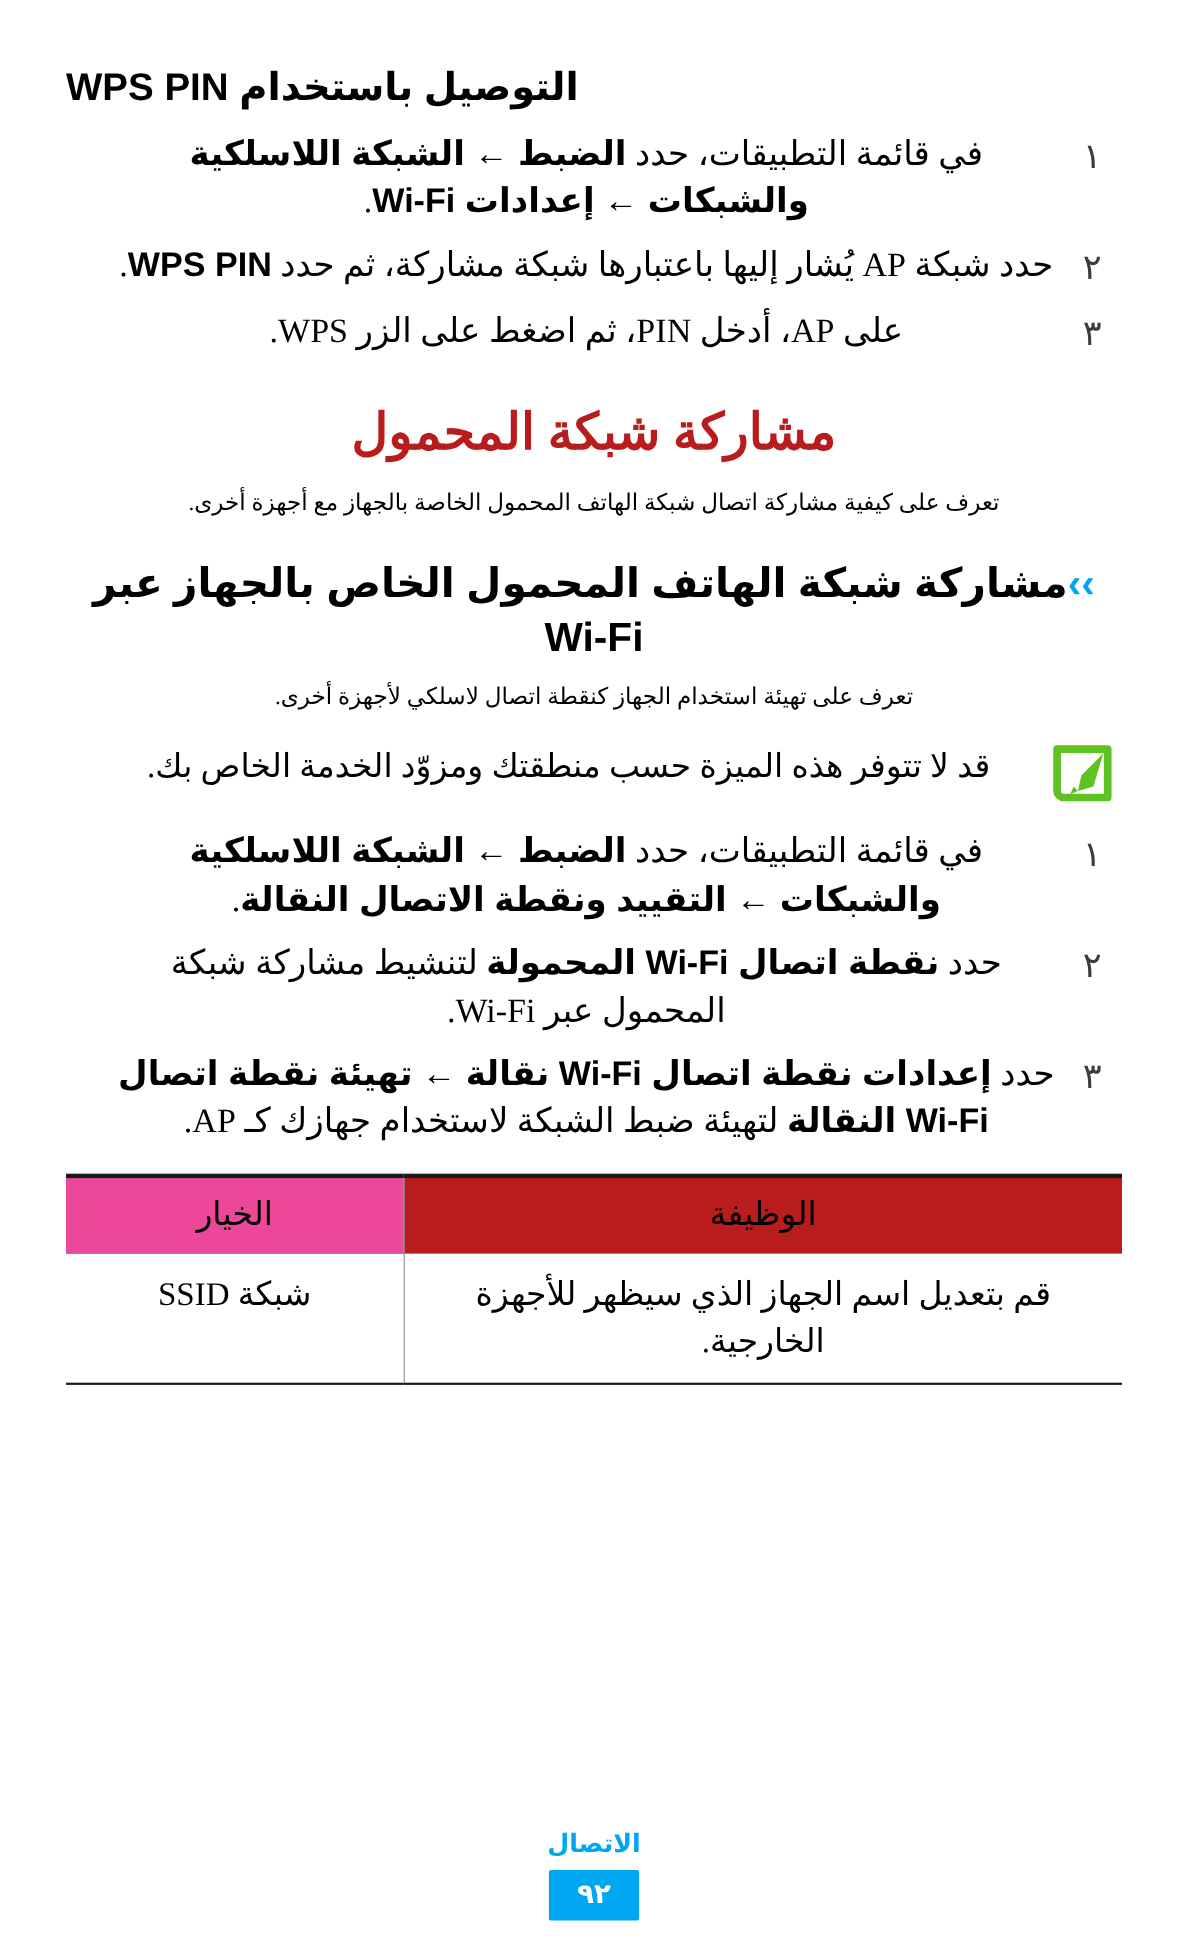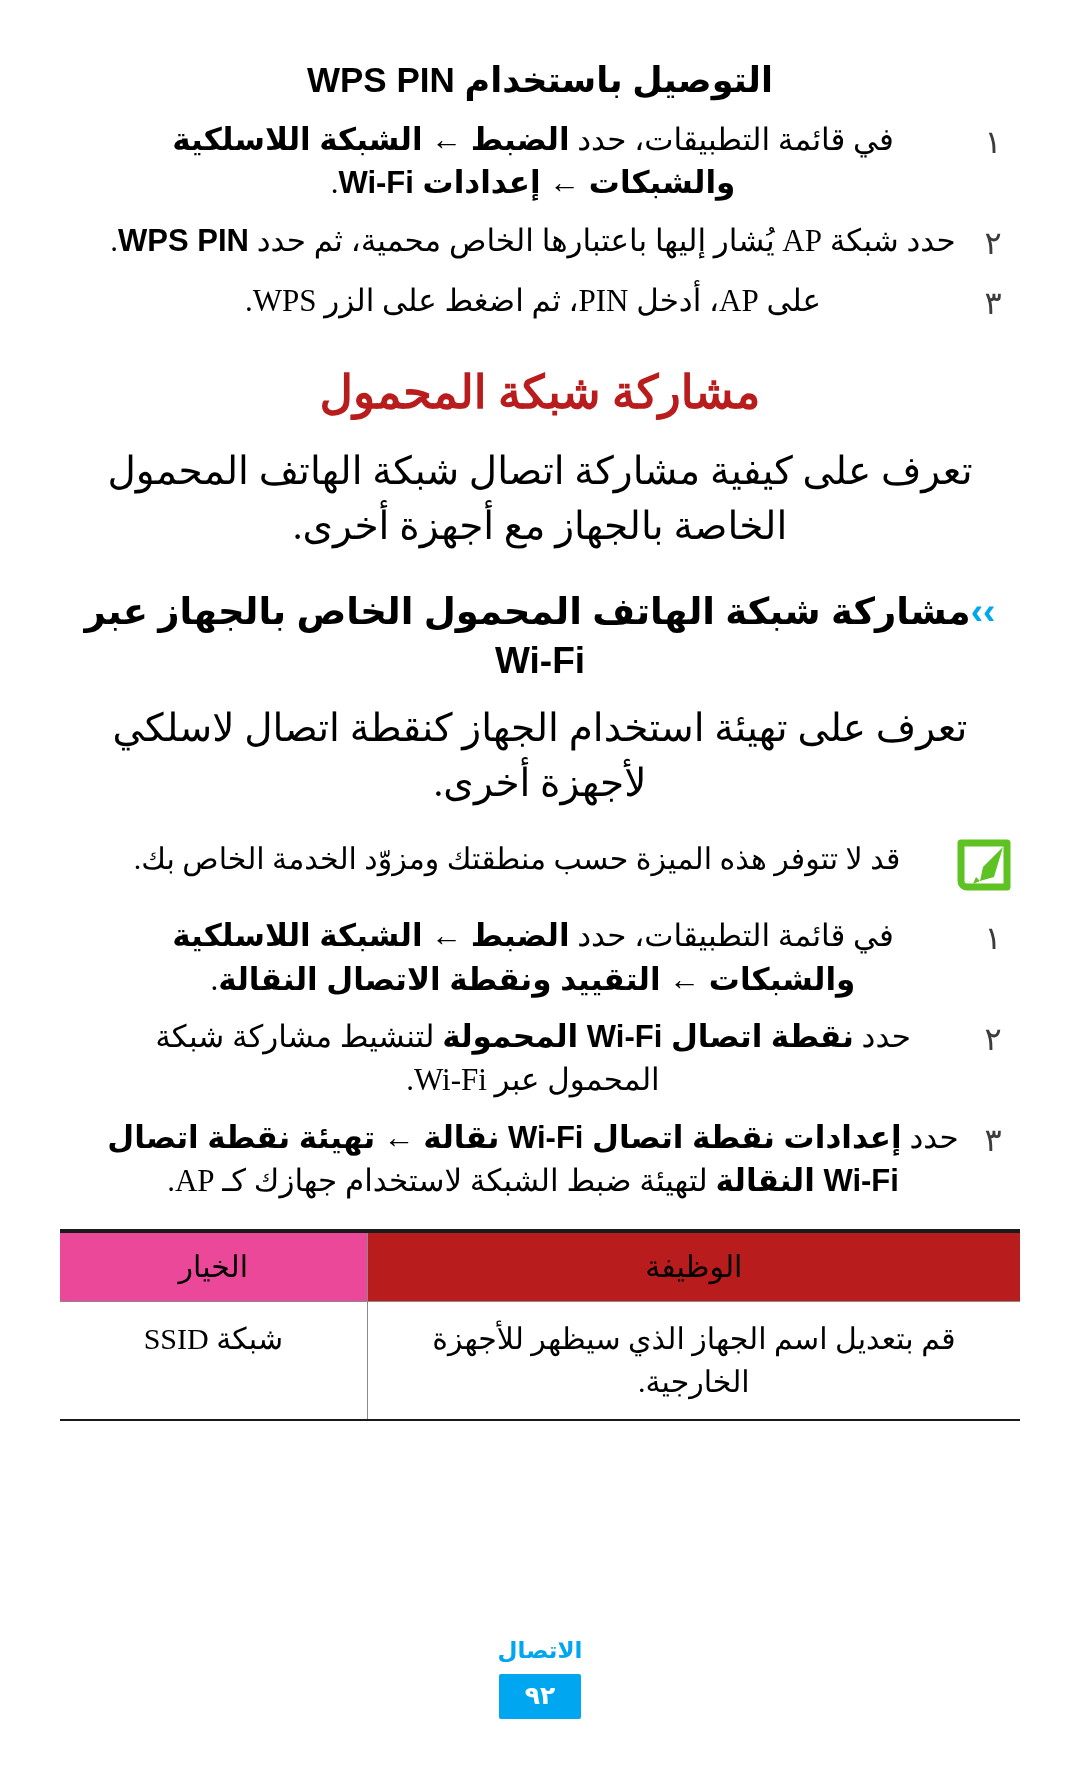--- a/index.html
+++ b/index.html
@@ -21,21 +21,21 @@
     position: relative;
     box-sizing: border-box;
     padding: 0 60px;
   }
 
   
   .h-section {
     font-family: "Liberation Sans", "DejaVu Sans", sans-serif;
     font-weight: bold;
     font-size: 35px;
-    text-align: center;
+    text-align: left;
     margin: 60px 0 18px 0;
     letter-spacing: 0;
   }
   .h-blue {
     font-family: "Liberation Serif", "DejaVu Serif", serif;
     font-weight: bold;
     font-size: 46px;
     text-align: center;
     margin: 40px 0 24px 0;
   }
@@ -48,21 +48,21 @@
     margin: 34px 0 14px 0;
   }
   .chev {
     font-family: "Liberation Sans", "DejaVu Sans", sans-serif;
     font-weight: bold;
     display: inline-block;
   }
 
   
   .para {
-    font-size: 39px;
+    font-size: 21px;
     line-height: 1.42;
     text-align: center;
     margin: 12px 0;
   }
 
   
   .steps {
     margin: 6px 0 10px 0;
   }
   .step {
@@ -154,21 +154,21 @@
   }
   table.opt tbody td.cell-fn {
     text-align: center;
   }
 
   
   .footer {
     position: absolute;
     left: 0;
     right: 0;
-    bottom: 112px;
+    bottom: 85px;
     text-align: center;
   }
   .footer-label {
     font-family: "Liberation Sans", "DejaVu Sans", sans-serif;
     font-size: 23px;
     font-weight: bold;
     margin-bottom: 10px;
   }
   .footer-page {
     display: inline-block;
@@ -188,21 +188,21 @@
 
   <h2 class="h-section">التوصيل باستخدام WPS PIN</h2>
 
   <div class="steps" id="wps-steps">
       <div class="step">
         <div class="step-num">١</div>
         <div class="step-body"><span>في قائمة التطبيقات، حدد </span><span class="b">الضبط</span><span class="b"> ← </span><span class="b">الشبكة اللاسلكية والشبكات</span><span class="b"> ← </span><span class="b">إعدادات Wi-Fi</span><span>.</span></div>
       </div>
       <div class="step">
         <div class="step-num">٢</div>
-        <div class="step-body"><span>حدد شبكة AP يُشار إليها باعتبارها الخاص محمية، ثم حدد </span><span class="b">WPS PIN</span><span>.</span></div>
+        <div class="step-body"><span>حدد شبكة AP يُشار إليها باعتبارها شبكة مشاركة، ثم حدد </span><span class="b">WPS PIN</span><span>.</span></div>
       </div>
       <div class="step">
         <div class="step-num">٣</div>
         <div class="step-body"><span>على AP، أدخل PIN، ثم اضغط على الزر WPS.</span></div>
       </div>
     </div>
 
   <h1 class="h-blue" style="color: #b91c1c;">مشاركة شبكة المحمول</h1>
 
   <p class="para">تعرف على كيفية مشاركة اتصال شبكة الهاتف المحمول الخاصة بالجهاز مع أجهزة أخرى.</p>

